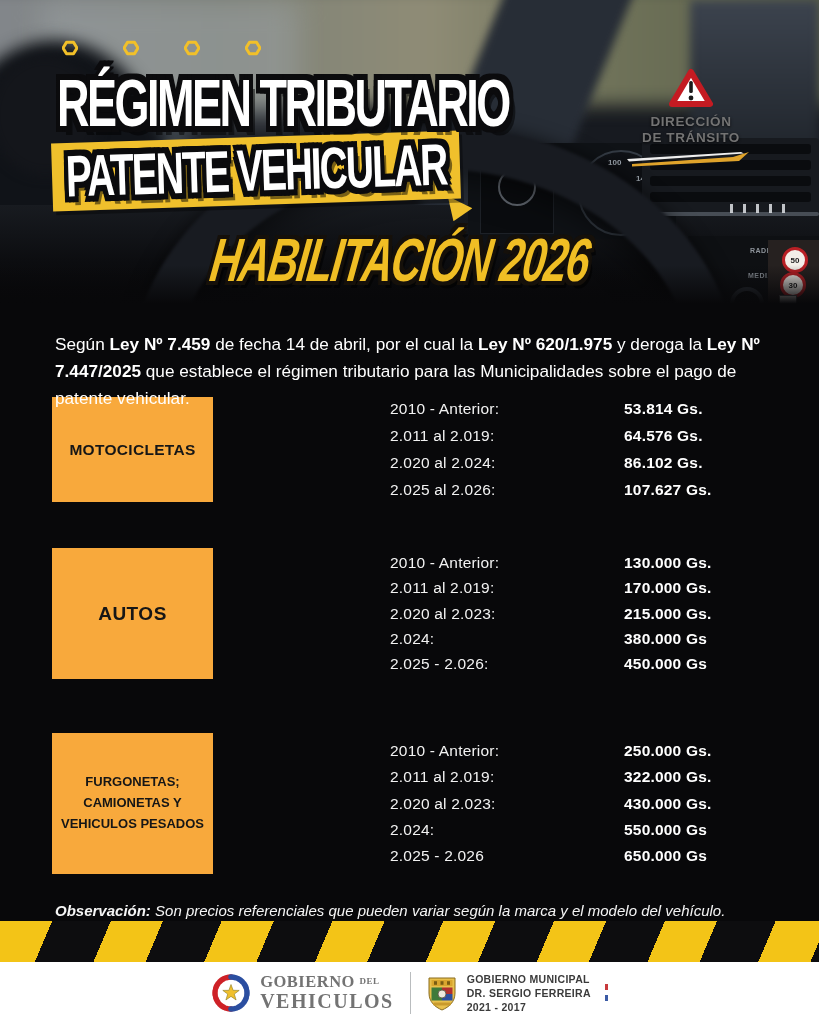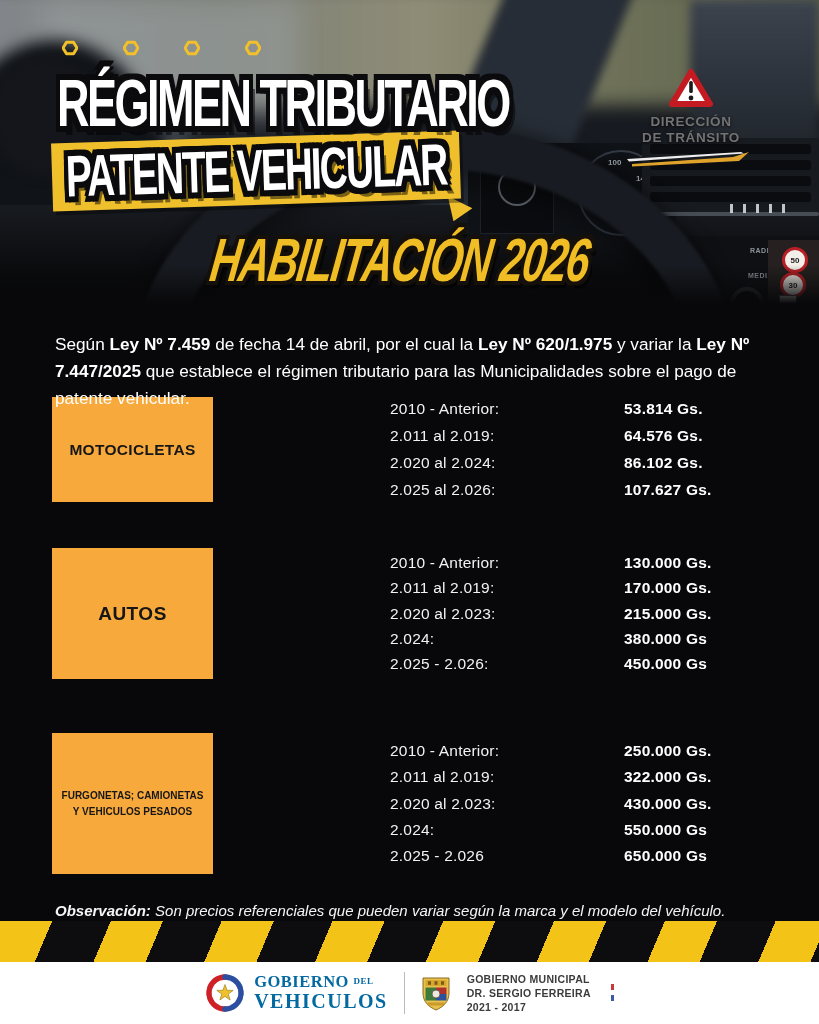--- a/index.html
+++ b/index.html
@@ -69,35 +69,35 @@
   .sec{position:absolute;left:0;width:819px;}
   .pricebox{position:absolute;left:52px;top:0;width:161px;height:100%;background:#F8A93C;
     display:flex;align-items:center;justify-content:center;text-align:center;
     color:#161616;font-weight:700;}
   .rows{position:absolute;left:390px;top:3px;bottom:3px;width:332px;display:flex;flex-direction:column;justify-content:space-between;}
   .row{display:flex;align-items:baseline;color:#f2f2f2;font-size:15.5px;}
   .period{width:234px;font-weight:400;letter-spacing:.2px;}
   .price{font-weight:700;color:#fff;letter-spacing:.2px;}
   .pb-label-1{font-size:15.5px;letter-spacing:.3px;}
   .pb-label-2{font-size:19px;letter-spacing:.5px;}
-  .pb-label-3{font-size:10px;line-height:1.6;padding:0 6px;}
+  .pb-label-3{font-size:13px;line-height:1.6;padding:0 6px;}
   .obs{position:absolute;left:55px;top:887px;width:730px;color:#f5f5f5;font-size:15px;font-style:italic;z-index:3;}
   .obs b{font-weight:700;}
   .hazard{position:absolute;left:0;top:921px;width:819px;height:41px;
     background:repeating-linear-gradient(113deg,#F3C417 0 48px,#0d0d0f 48px 102px);}
   
   .footer{position:absolute;left:0;top:962px;width:819px;height:62px;background:#ffffff;
     display:flex;align-items:center;justify-content:center;gap:16px;}
   .py-logo{display:flex;align-items:center;gap:9px;}
-  .py-text{color:#0369a1;font-family:"Liberation Serif",serif;font-weight:700;line-height:1.02;}
+  .py-text{color:#737373;font-family:"Liberation Serif",serif;font-weight:700;line-height:1.02;}
   .py-l1{font-size:16.5px;letter-spacing:.5px;}
   .py-del{font-size:9px;vertical-align:3px;letter-spacing:.5px;}
   .py-l2{font-size:20px;letter-spacing:1.5px;}
   .fdivider{width:1px;height:42px;background:#b9bcbe;}
-  .muni{display:flex;align-items:center;gap:16px;}
+  .muni{display:flex;align-items:center;gap:10px;}
   .muni-text{color:#3b3b3b;font-weight:700;font-size:10.5px;line-height:1.35;letter-spacing:.3px;}
   .flag-ticks{display:flex;flex-direction:column;gap:5px;margin-left:4px;}
   .flag-ticks i{width:3px;height:6px;display:block;}
   .tick-red{background:#c8393c;}
   .tick-blue{background:#3b5ba5;}
 </style>
 </head>
 <body>
 
 <div class="poster">
@@ -182,21 +182,21 @@
     <div class="badge-text">
       <div>DIRECCIÓN</div>
       <div>DE TRÁNSITO</div>
     </div>
     <svg width="128" height="17" viewBox="0 0 128 17" style="margin-top:4px">
       <polygon points="0,9 114,2 117,3.5 2,11.5" fill="#efefef"></polygon>
       <polygon points="5,14 106,7 122,2 112,11 5,16.5" fill="#DFA32B"></polygon>
     </svg>
   </div>
 
-  <p class="intro"><span>Según </span><b>Ley Nº 7.459</b><span> de fecha 14 de abril, por el cual la </span><b>Ley Nº 620/1.975</b><span> y variar la </span><b>Ley Nº 7.447/2025</b><span> que establece el régimen tributario para las Municipalidades sobre el pago de patente vehicular.</span></p>
+  <p class="intro"><span>Según </span><b>Ley Nº 7.459</b><span> de fecha 14 de abril, por el cual la </span><b>Ley Nº 620/1.975</b><span> y deroga la </span><b>Ley Nº 7.447/2025</b><span> que establece el régimen tributario para las Municipalidades sobre el pago de patente vehicular.</span></p>
 
   <section class="sec" style="top:397px;height:105px">
     <div class="pricebox">
       <span class="pb-label-1">MOTOCICLETAS</span>
     </div>
     <div class="rows">
       <div class="row">
           <span class="period">2010 - Anterior:</span>
           <span class="price">53.814 Gs.</span>
         </div>

